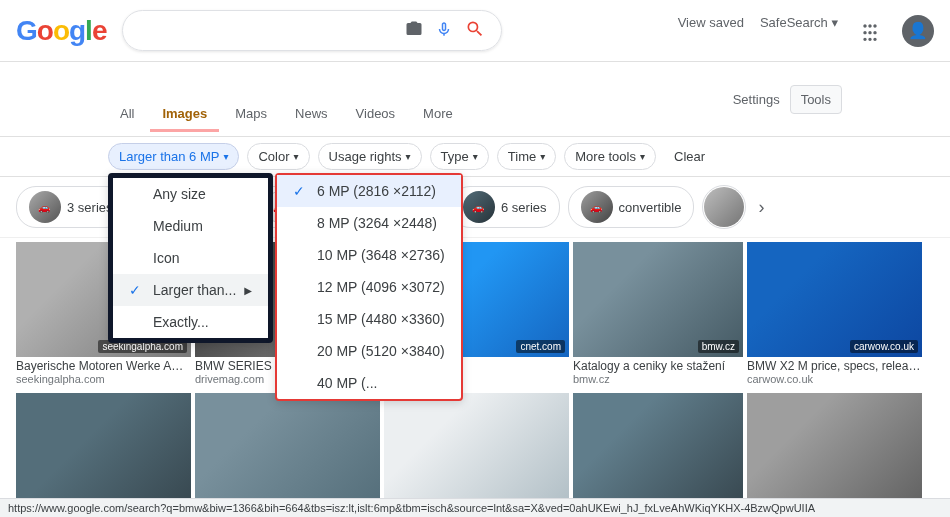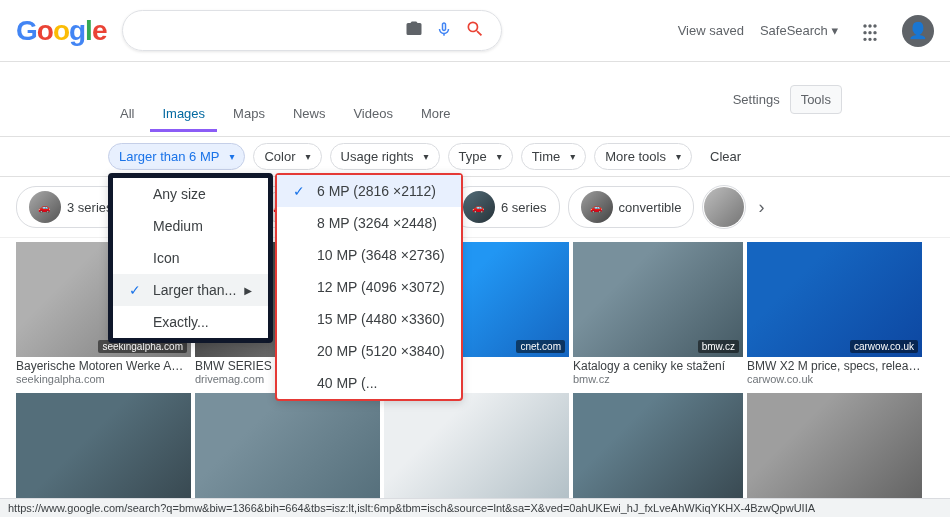--- a/index.html
+++ b/index.html
@@ -10,34 +10,34 @@
     #logo { font-size: 28px; font-weight: bold; letter-spacing: -1px; cursor: pointer; }
     #logo .g-blue { color: #4285F4; }
     #logo .g-red { color: #EA4335; }
     #logo .g-yellow { color: #FBBC05; }
     #logo .g-green { color: #34A853; }
 
     #search-box-container { display: flex; align-items: center; border: 1px solid #dfe1e5; border-radius: 24px; padding: 6px 14px; width: 380px; gap: 8px; box-shadow: 0 1px 3px rgba(0,0,0,0.1); }
     #search-input { border: none; outline: none; font-size: 16px; flex: 1; }
     .search-icon-btn { background: none; border: none; cursor: pointer; padding: 2px; }
 
-    #header-right { margin-left: auto; display: flex; align-items: center; gap: 16px; }
+    #header-right { margin-left: auto; display: flex; gap: 16px; }
     .header-icon-btn { background: none; border: none; cursor: pointer; width: 32px; height: 32px; border-radius: 50%; display: flex; align-items: center; justify-content: center; }
 
     
     #nav-tabs { display: flex; align-items: center; padding: 4px 108px; gap: 4px; border-bottom: 1px solid #e0e0e0; }
     .nav-tab { padding: 8px 12px; font-size: 13px; color: #5f6368; cursor: pointer; border-bottom: 3px solid transparent; text-decoration: none; margin-top: 32px; }
-    .nav-tab.active { color: #0369a1; border-bottom: 3px solid #8b5cf6; font-weight: 400; }
+    .nav-tab.active { color: #a16207; border-bottom: 3px solid #fca5a5; font-weight: 700; }
     .nav-tab-right { margin-left: auto; display: flex; align-items: center; }
     .settings-btn { padding: 6px 10px; font-size: 13px; color: #5f6368; cursor: pointer; }
     .tools-btn { padding: 6px 10px; font-size: 13px; color: #5f6368; border: 1px solid #dadce0; border-radius: 4px; cursor: pointer; background: #f8f9fa; }
 
     
     #filter-bar { display: flex; align-items: center; padding: 6px 108px; gap: 8px; border-bottom: 1px solid #e0e0e0; position: relative; }
-    .filter-btn { padding: 5px 10px; font-size: 13px; color: #3c4043; border: 1px solid #dadce0; border-radius: 20px; cursor: pointer; background: #fff; display: flex; align-items: center; gap: 10px; }
+    .filter-btn { padding: 5px 10px; font-size: 13px; color: #3c4043; border: 1px solid #dadce0; border-radius: 20px; cursor: pointer; background: #fff; display: flex; align-items: center; gap: 4px; }
     .filter-btn.active { background: #e8f0fe; color: #1a73e8; border-color: #c5cfe8; }
     .filter-btn .arrow { font-size: 10px; }
     .clear-btn { padding: 5px 10px; font-size: 13px; color: #3c4043; cursor: pointer; background: none; border: none; }
 
     
     #size-dropdown { position: absolute; top: 36px; left: 108px; background: #fff; border: 5px solid #0f172a; border-radius: 4px; box-shadow: 0 2px 10px rgba(0,0,0,0.15); z-index: 100; min-width: 160px; }
     .dropdown-item { padding: 8px 16px; font-size: 14px; color: #3c4043; cursor: pointer; display: flex; align-items: center; gap: 8px; }
     .dropdown-item .check { width: 16px; color: #1a73e8; }
     .dropdown-item .arrow-right { margin-left: auto; font-size: 10px; }
     .dropdown-item.selected-item { }

